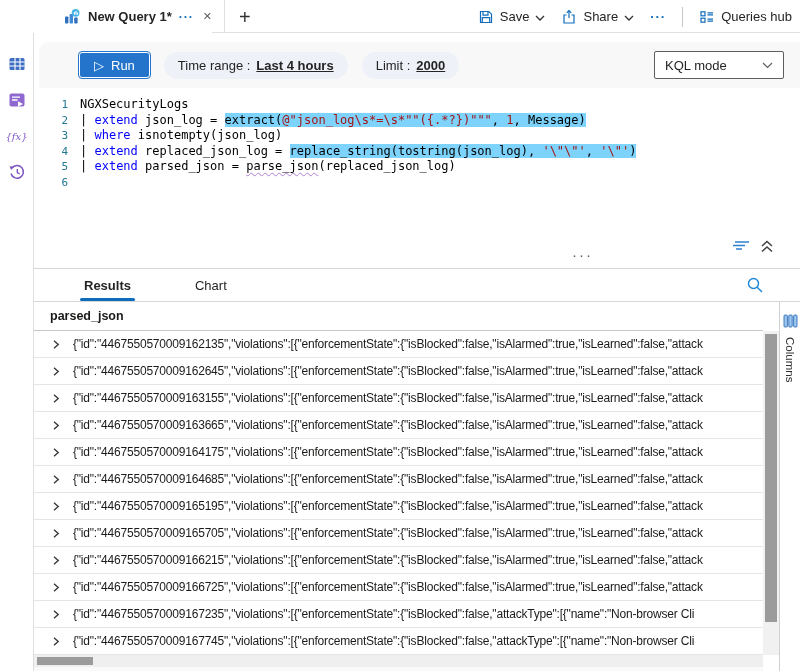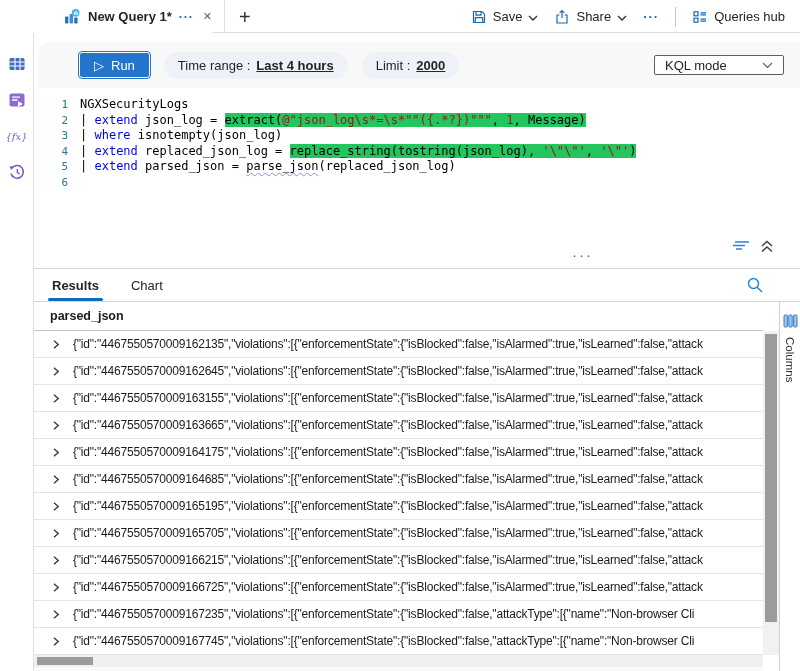--- a/index.html
+++ b/index.html
@@ -8,21 +8,21 @@
 
   
   .tabbar { height:33px; display:flex; align-items:center; position:relative; background:#fff;margin-left:44px; }
   .tabbar::after { content:''; position:absolute; left:168px; right:0; bottom:0; height:1px; background:#e1dfdd; }
   .tab { height:33px; display:flex; align-items:center; gap:7px; padding:0 12px 0 12px; margin-left:7px;
          border-right:1px solid #e1dfdd; background:#fff; }
   .tab-title { font-size:13px; font-weight:700; color:#242424; white-space:nowrap; }
   .tab-dots { color:#0f6cbd; font-weight:700; font-size:12px; letter-spacing:1px; cursor:pointer; }
   .tab-close { color:#605e5c; font-size:11px; cursor:pointer; margin-left:2px; }
   .new-tab { font-size:20px; font-weight:300; color:#323130; margin-left:14px; cursor:pointer; line-height:1; }
-  .tb-actions { margin-left:auto; display:flex; align-items:center; gap:16px; padding-right:15px; }
+  .tb-actions { margin-left:auto; display:flex; align-items:center; gap:16px; padding-right:8px; }
   .action { display:flex; align-items:center; gap:6px; font-size:13px; color:#242424; cursor:pointer; white-space:nowrap; }
   .hdr-dots { color:#0f6cbd; font-weight:700; font-size:13px; letter-spacing:1px; cursor:pointer; }
   .vdiv { width:1px; height:20px; background:#c8c6c4; }
   .chev { margin-top:2px; }
 
   
   .main { display:flex; height:638px; }
   .rail { width:34px; border-right:1px solid #e1dfdd; display:flex; flex-direction:column; align-items:center;
           padding-top:22px; gap:18px; background:#fff; }
   .rail-btn { width:18px; height:18px; display:flex; align-items:center; justify-content:center; cursor:pointer; }
@@ -31,44 +31,44 @@
 
   
   .query-toolbar { margin:9px 0 0 5px; height:46px; background:#f8f8f8; border-top-left-radius:10px;
                    display:flex; align-items:center; padding-left:40px; gap:14px; }
   .run-btn { height:26px; padding:0 14px; background:#2574cc; color:#fff; font-size:13px;
              border:1px solid #fff; outline:1.5px solid #2574cc; border-radius:3px;
              display:flex; align-items:center; gap:7px; cursor:pointer; font-family:"Liberation Sans", sans-serif; }
   .pill { height:27px; background:#eef2f8; border-radius:14px; display:flex; align-items:center; gap:6px;
           padding:0 14px; font-size:13px; color:#242424; cursor:pointer; white-space:nowrap; }
   .pill b { font-weight:700;text-decoration:underline; }
-  .mode-select { margin-left:auto; margin-right:16px; width:130px; height:20px; border:1px solid #605e5c;
+  .mode-select { margin-left:auto; margin-right:16px; width:130px; height:28px; border:1px solid #605e5c;
                  border-radius:2px; background:#fff; display:flex; align-items:center; justify-content:space-between;
                  padding:0 10px; font-size:13px; color:#242424; cursor:pointer; }
 
   
   .editor { height:151px; padding-top:9px; font-family:"DejaVu Sans Mono", monospace; }
   .code-line { height:15.5px; line-height:15.5px; font-size:12px; display:flex; white-space:pre; cursor:text; }
   .ln { width:34px; text-align:right; color:#237893; font-size:11px; flex:none; }
   .code { margin-left:12px; color:#000; }
   .kw { color:#0000ff; }
   .st { color:#a31515; }
   .nu { color:#a31515; }
-  .hl { background:#22c55e; }
+  .hl { background:#7dd3fc; }
   .warn { text-decoration:underline wavy #b180d7; text-decoration-thickness:1px; text-underline-offset:2px; }
 
   .editor-footer { height:14px; display:flex; justify-content:flex-end; align-items:center; gap:10px; padding-right:26px; }
   .splitter { height:15px; position:relative; }
   .splitter .dots { position:absolute; left:538px; top:-7px; color:#605e5c; font-size:15px; letter-spacing:2px; cursor:row-resize; }
 
   
   .results { border-top:1px solid #d6d6d6; }
   .rtabs { height:33px; display:flex; align-items:flex-end; padding-left:16px; gap:28px; position:relative;
            border-bottom:1px solid #d6d6d6; }
-  .rtab { height:32px; display:flex; align-items:center; font-size:13px; color:#252423; cursor:pointer; position:relative; padding:0 2px; }
+  .rtab { height:32px; display:flex; align-items:center; font-size:13px; color:#252423; cursor:pointer; position:relative; padding:0 2px;margin-left:32px; }
   .rtab.active { font-weight:700; }
   .rtab.active::after { content:''; position:absolute; left:-2px; right:-2px; bottom:0; height:3px; background:#0f6cbd; border-radius:2px; }
   .search { position:absolute; right:36px; top:7px; cursor:pointer; }
 
   .rbody { display:flex; height:370px; }
   .grid-col { flex:1; min-width:0; display:flex; flex-direction:column; }
   .grid-header { height:29px; line-height:29px; padding-left:16px; font-size:12.5px; font-weight:700; color:#1b1a19;
                  border-bottom:1px solid #c8c6c4; cursor:pointer; }
   .grid-rows { height:324px; overflow:hidden; }
   .grow { height:27px; display:flex; align-items:center; gap:12px; padding-left:17px; border-bottom:1px solid #e5e5e5;

